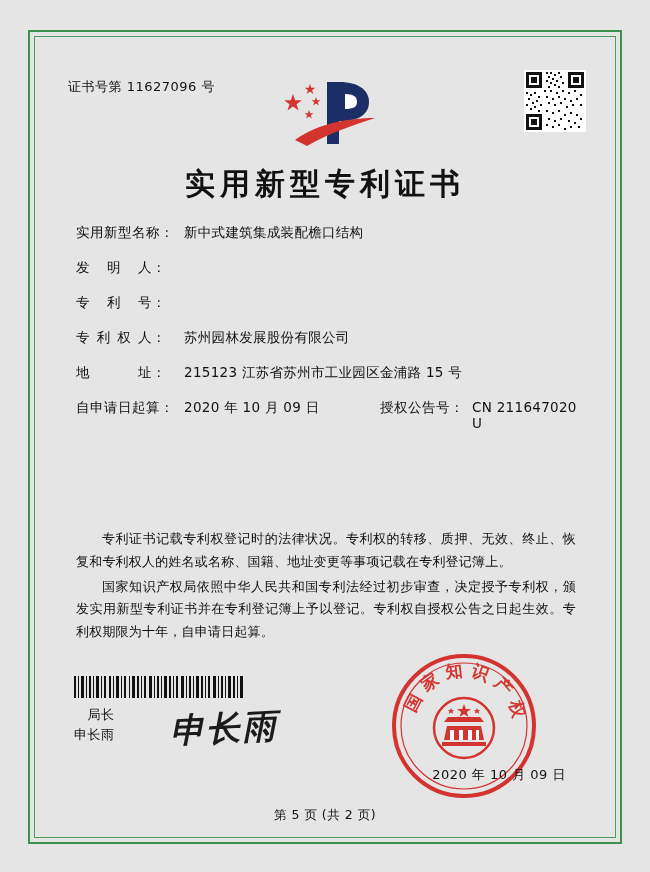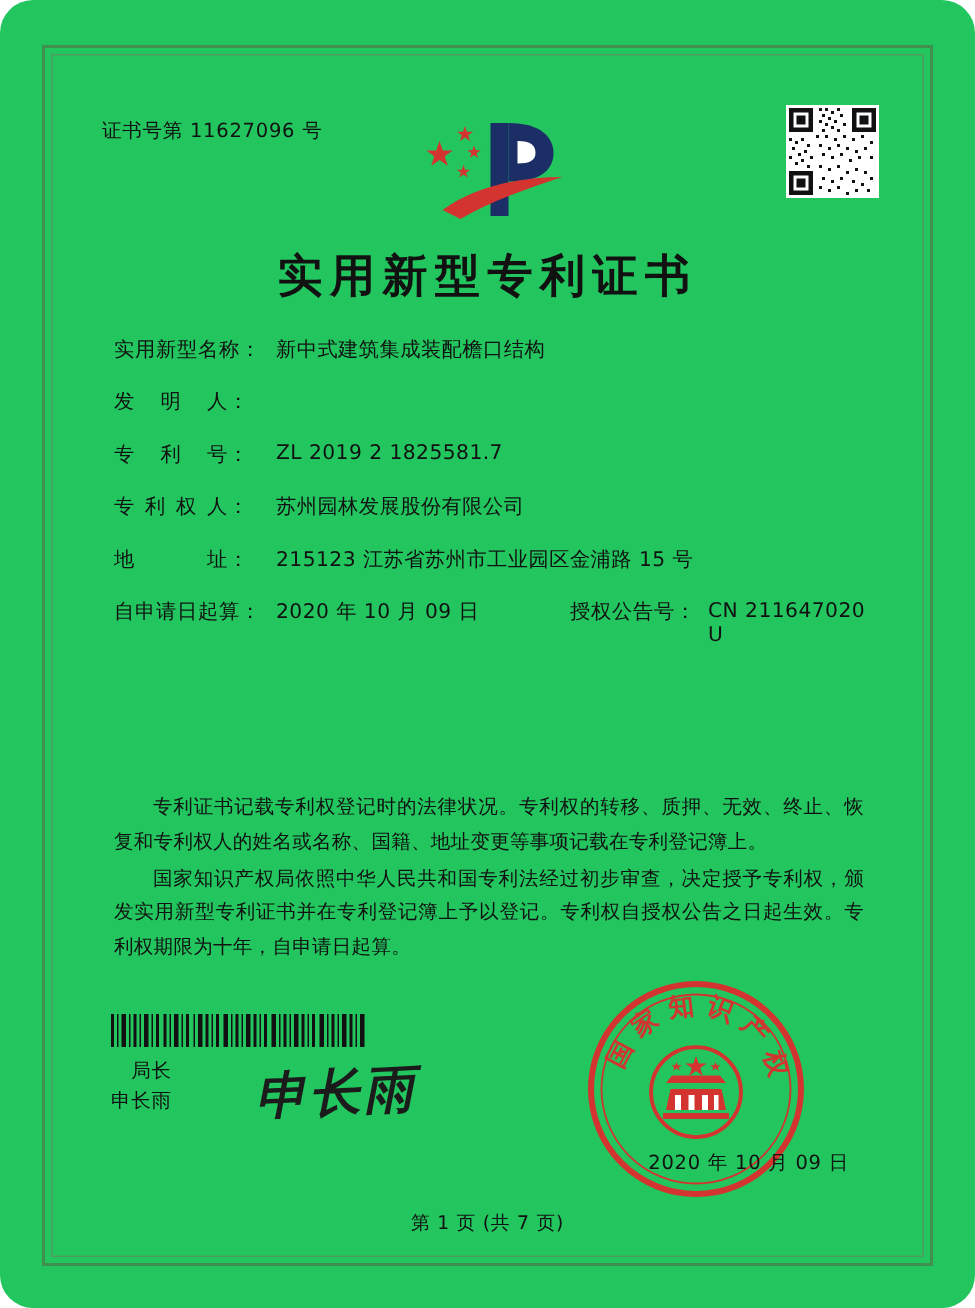--- a/index.html
+++ b/index.html
@@ -11,22 +11,21 @@
     width: 650px;
     height: 872px;
     font-family: "DejaVu Sans", "Liberation Sans", sans-serif;
     color: #1a1a1a;
     position: relative;
     overflow: hidden;
   }
   .page {
     position: absolute;
     inset: 0;
-    background: #22c55e;
-    border-radius: 22px;
+    background: #e5e5e5;
   }
   
   .border-outer {
     position: absolute;
     left: 28px; top: 30px; right: 28px; bottom: 28px;
     border: 2px solid #3f8f4f;
   }
   .border-inner {
     position: absolute;
     left: 34px; top: 36px; right: 34px; bottom: 34px;
@@ -327,21 +326,20 @@
           <span>人：</span>
         </div>
       </div>
 
       <div class="field-row">
         <div class="field-label spaced">
           <span>专</span>
           <span>利</span>
           <span>号：</span>
         </div>
-        <div class="field-value">ZL 2019 2 1825581.7</div>
       </div>
 
 
       <div class="field-row">
         <div class="field-label spaced">
           <span>专</span>
           <span>利</span>
           <span>权</span>
           <span>人：</span>
         </div>
@@ -449,16 +447,16 @@
         <defs>
           <path id="sealArc" d="M 74,74 m -50,0 a 50,50 0 1,1 100,0"></path>
         </defs>
         <text font-family="DejaVu Serif, Liberation Serif, serif" font-size="17" font-weight="bold" fill="#d3342f" letter-spacing="7">
           <textPath href="#sealArc" startOffset="8%">国家知识产权局</textPath>
         </text>
       </svg>
     </div>
     <div class="seal-date">2020 年 10 月 09 日</div>
 
-    <div class="footer">第 1 页 (共 7 页)</div>
+    <div class="footer">第 5 页 (共 2 页)</div>
 
   </div>
 </div>
 
 </body></html>

